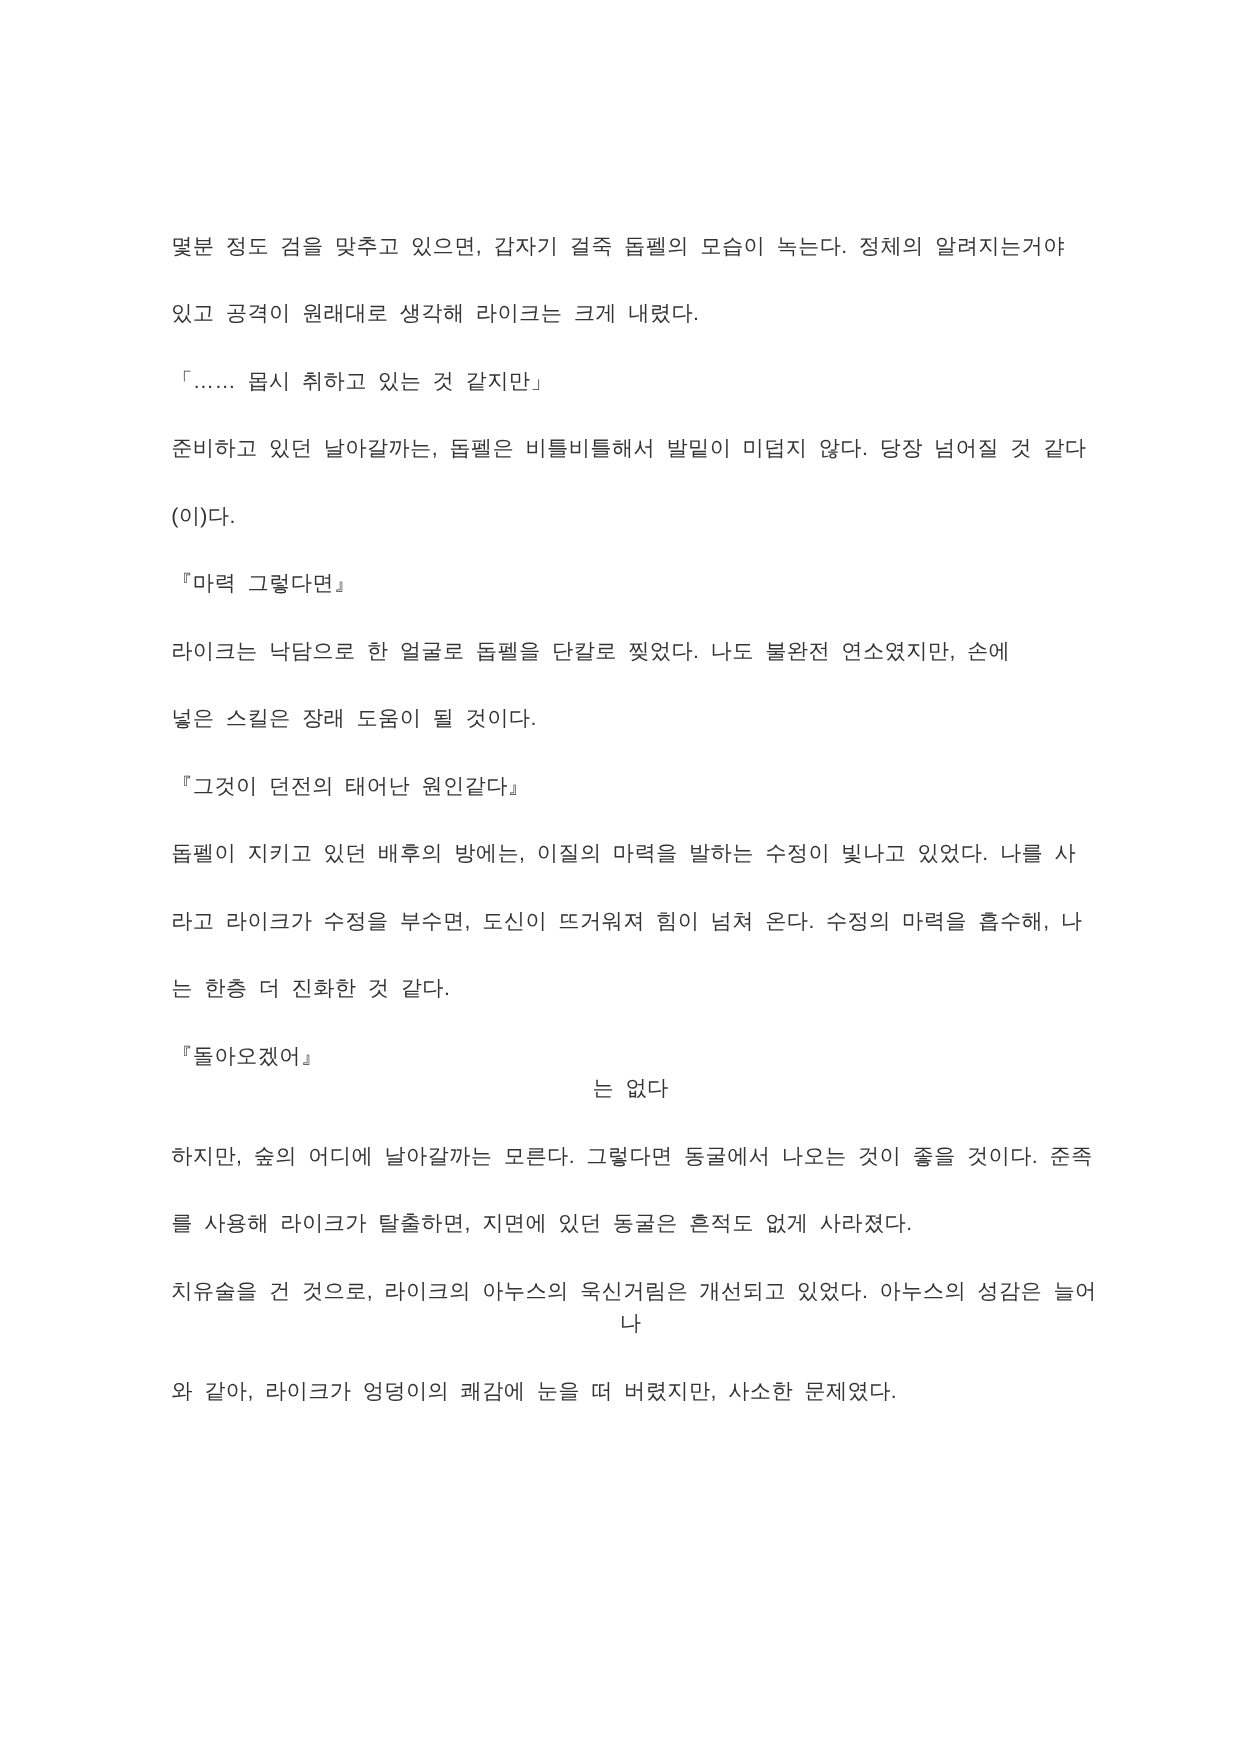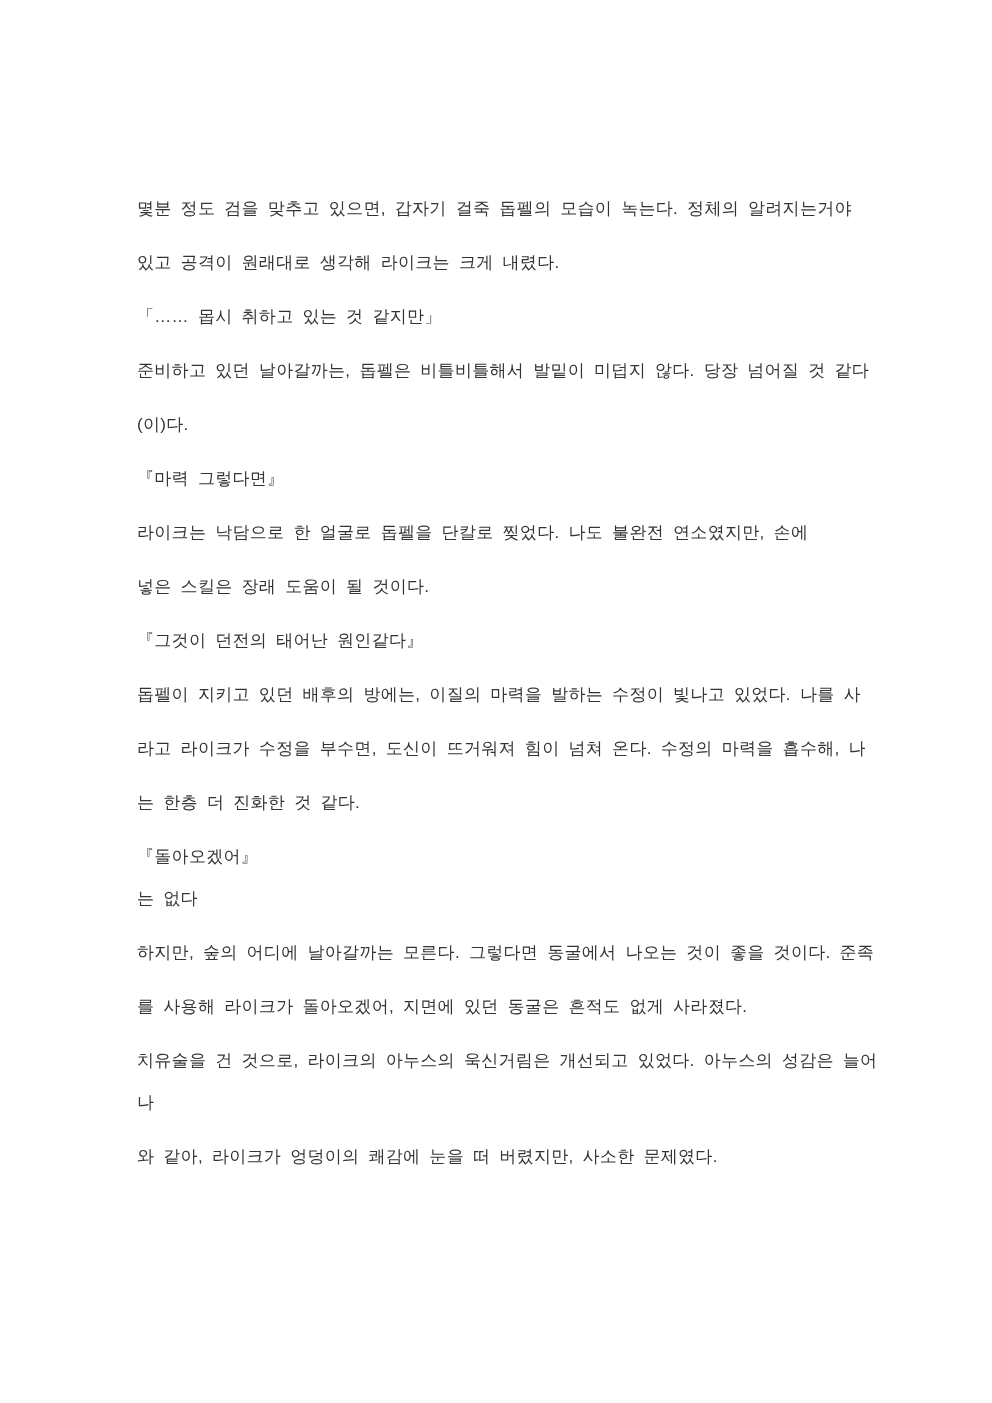--- a/index.html
+++ b/index.html
@@ -22,24 +22,25 @@
       font-family: "Liberation Sans", "DejaVu Sans", sans-serif;
       font-size: 17px;
       line-height: 26px;
       color: #333333;
       letter-spacing: 0.3px;
       word-spacing: 4px;
       white-space: nowrap;
       margin: 28px 0 0 0;
     }
     .line.first {
-      margin-top: 12px;
+      margin-top: 0;
     }
     .line.tight {
-      margin-top: 16px;
+      margin-top: 0;
+      text-align: center;
     }
   </style>
 </head>
 <body>
 
 <div class="page">
   <div class="textblock">
     <div class="line first">몇분 정도 검을 맞추고 있으면, 갑자기 걸죽 돕펠의 모습이 녹는다. 정체의 알려지는거야</div>
     <div class="line">있고 공격이 원래대로 생각해 라이크는 크게 내렸다.</div>
     <div class="line">「…… 몹시 취하고 있는 것 같지만」</div>
@@ -48,18 +49,18 @@
     <div class="line">『마력 그렇다면』</div>
     <div class="line">라이크는 낙담으로 한 얼굴로 돕펠을 단칼로 찢었다. 나도 불완전 연소였지만, 손에</div>
     <div class="line">넣은 스킬은 장래 도움이 될 것이다.</div>
     <div class="line">『그것이 던전의 태어난 원인같다』</div>
     <div class="line">돕펠이 지키고 있던 배후의 방에는, 이질의 마력을 발하는 수정이 빛나고 있었다. 나를 사</div>
     <div class="line">라고 라이크가 수정을 부수면, 도신이 뜨거워져 힘이 넘쳐 온다. 수정의 마력을 흡수해, 나</div>
     <div class="line">는 한층 더 진화한 것 같다.</div>
     <div class="line">『돌아오겠어』</div>
     <div class="line tight">는 없다</div>
     <div class="line">하지만, 숲의 어디에 날아갈까는 모른다. 그렇다면 동굴에서 나오는 것이 좋을 것이다. 준족</div>
-    <div class="line">를 사용해 라이크가 돌아오겠어, 지면에 있던 동굴은 흔적도 없게 사라졌다.</div>
+    <div class="line">를 사용해 라이크가 탈출하면, 지면에 있던 동굴은 흔적도 없게 사라졌다.</div>
     <div class="line">치유술을 건 것으로, 라이크의 아누스의 욱신거림은 개선되고 있었다. 아누스의 성감은 늘어</div>
     <div class="line tight">나</div>
     <div class="line">와 같아, 라이크가 엉덩이의 쾌감에 눈을 떠 버렸지만, 사소한 문제였다.</div>
   </div>
 </div>
 
 </body></html>

